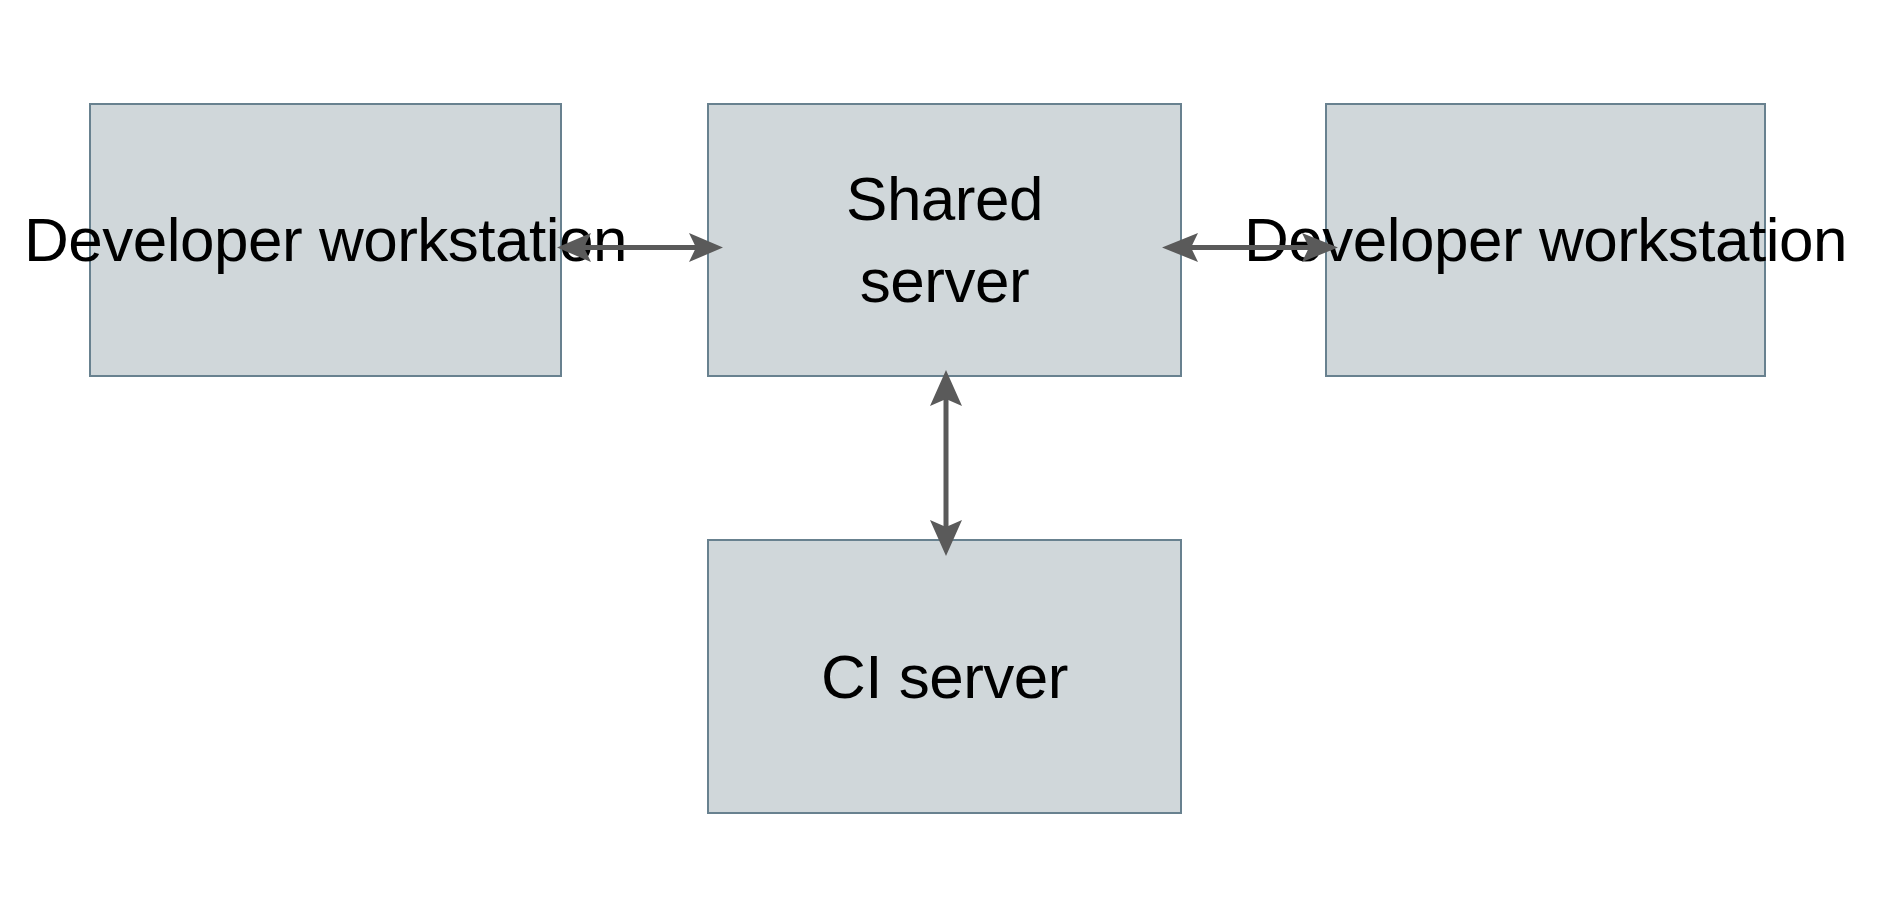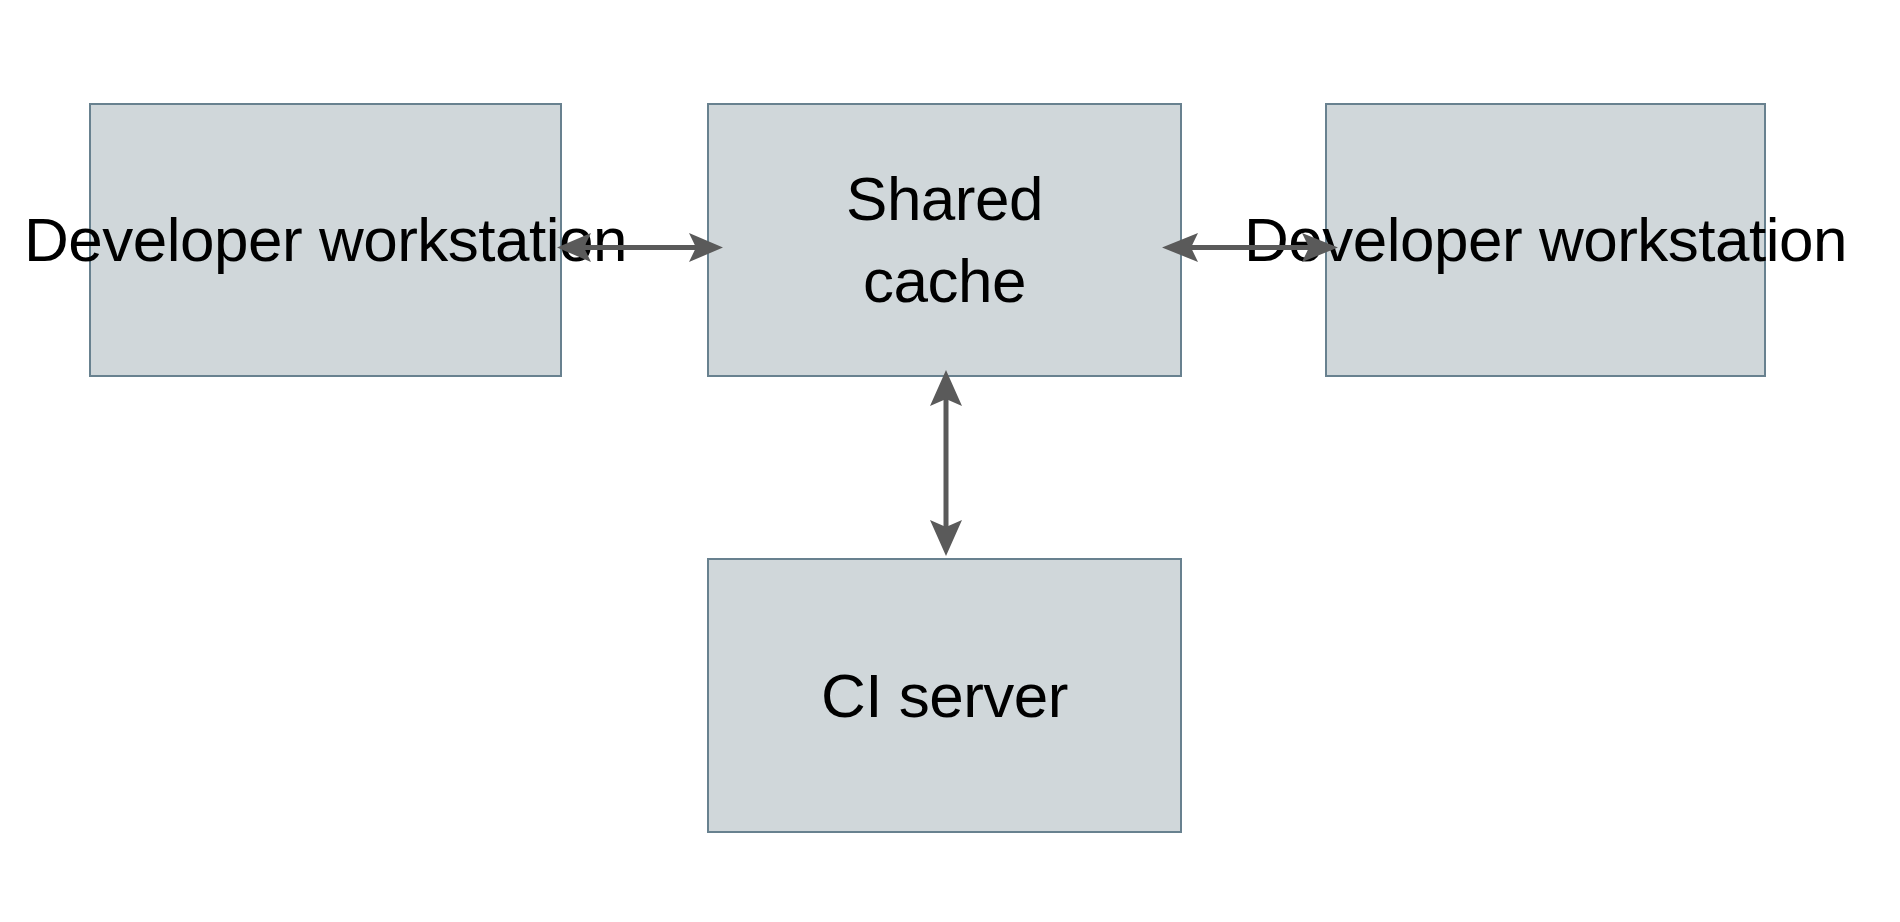--- a/index.html
+++ b/index.html
@@ -33,21 +33,21 @@
     font-family: "Liberation Sans", sans-serif;
     font-size: 62px;
     line-height: 1.32;
     color: #000000;
     white-space: pre-line;
     letter-spacing: -0.5px;
   }
   #node-dev-left  { left: 89px;   top: 103px; width: 473px; height: 274px; }
   #node-cache     { left: 707px;  top: 103px; width: 475px; height: 274px; }
   #node-dev-right { left: 1325px; top: 103px; width: 441px; height: 274px; }
-  #node-ci        { left: 707px;  top: 558px; width: 475px; height: 275px; }
+  #node-ci        { left: 707px;  top: 539px; width: 475px; height: 275px; }
   #node-dev-right .node-label,
   #node-dev-left .node-label { white-space: nowrap; }
   .connector {
     position: absolute;
     overflow: visible;
   }
   #conn-left-cache  { left: 555px; top: 225px; width: 170px; height: 45px; }
   #conn-cache-right { left: 1160px; top: 225px; width: 180px; height: 45px; }
   #conn-cache-ci    { left: 920px;  top: 368px; width: 52px;  height: 190px; }
 </style>
@@ -56,21 +56,21 @@
 
 <div id="diagram-canvas">
 
   <div class="node" id="node-dev-left">
     <span class="node-label">Developer
 workstation</span>
   </div>
 
   <div class="node" id="node-cache">
     <span class="node-label">Shared
-cache</span>
+server</span>
   </div>
 
   <div class="node" id="node-dev-right">
     <span class="node-label">Developer
 workstation</span>
   </div>
 
   <div class="node" id="node-ci">
     <span class="node-label">CI server</span>
   </div>

